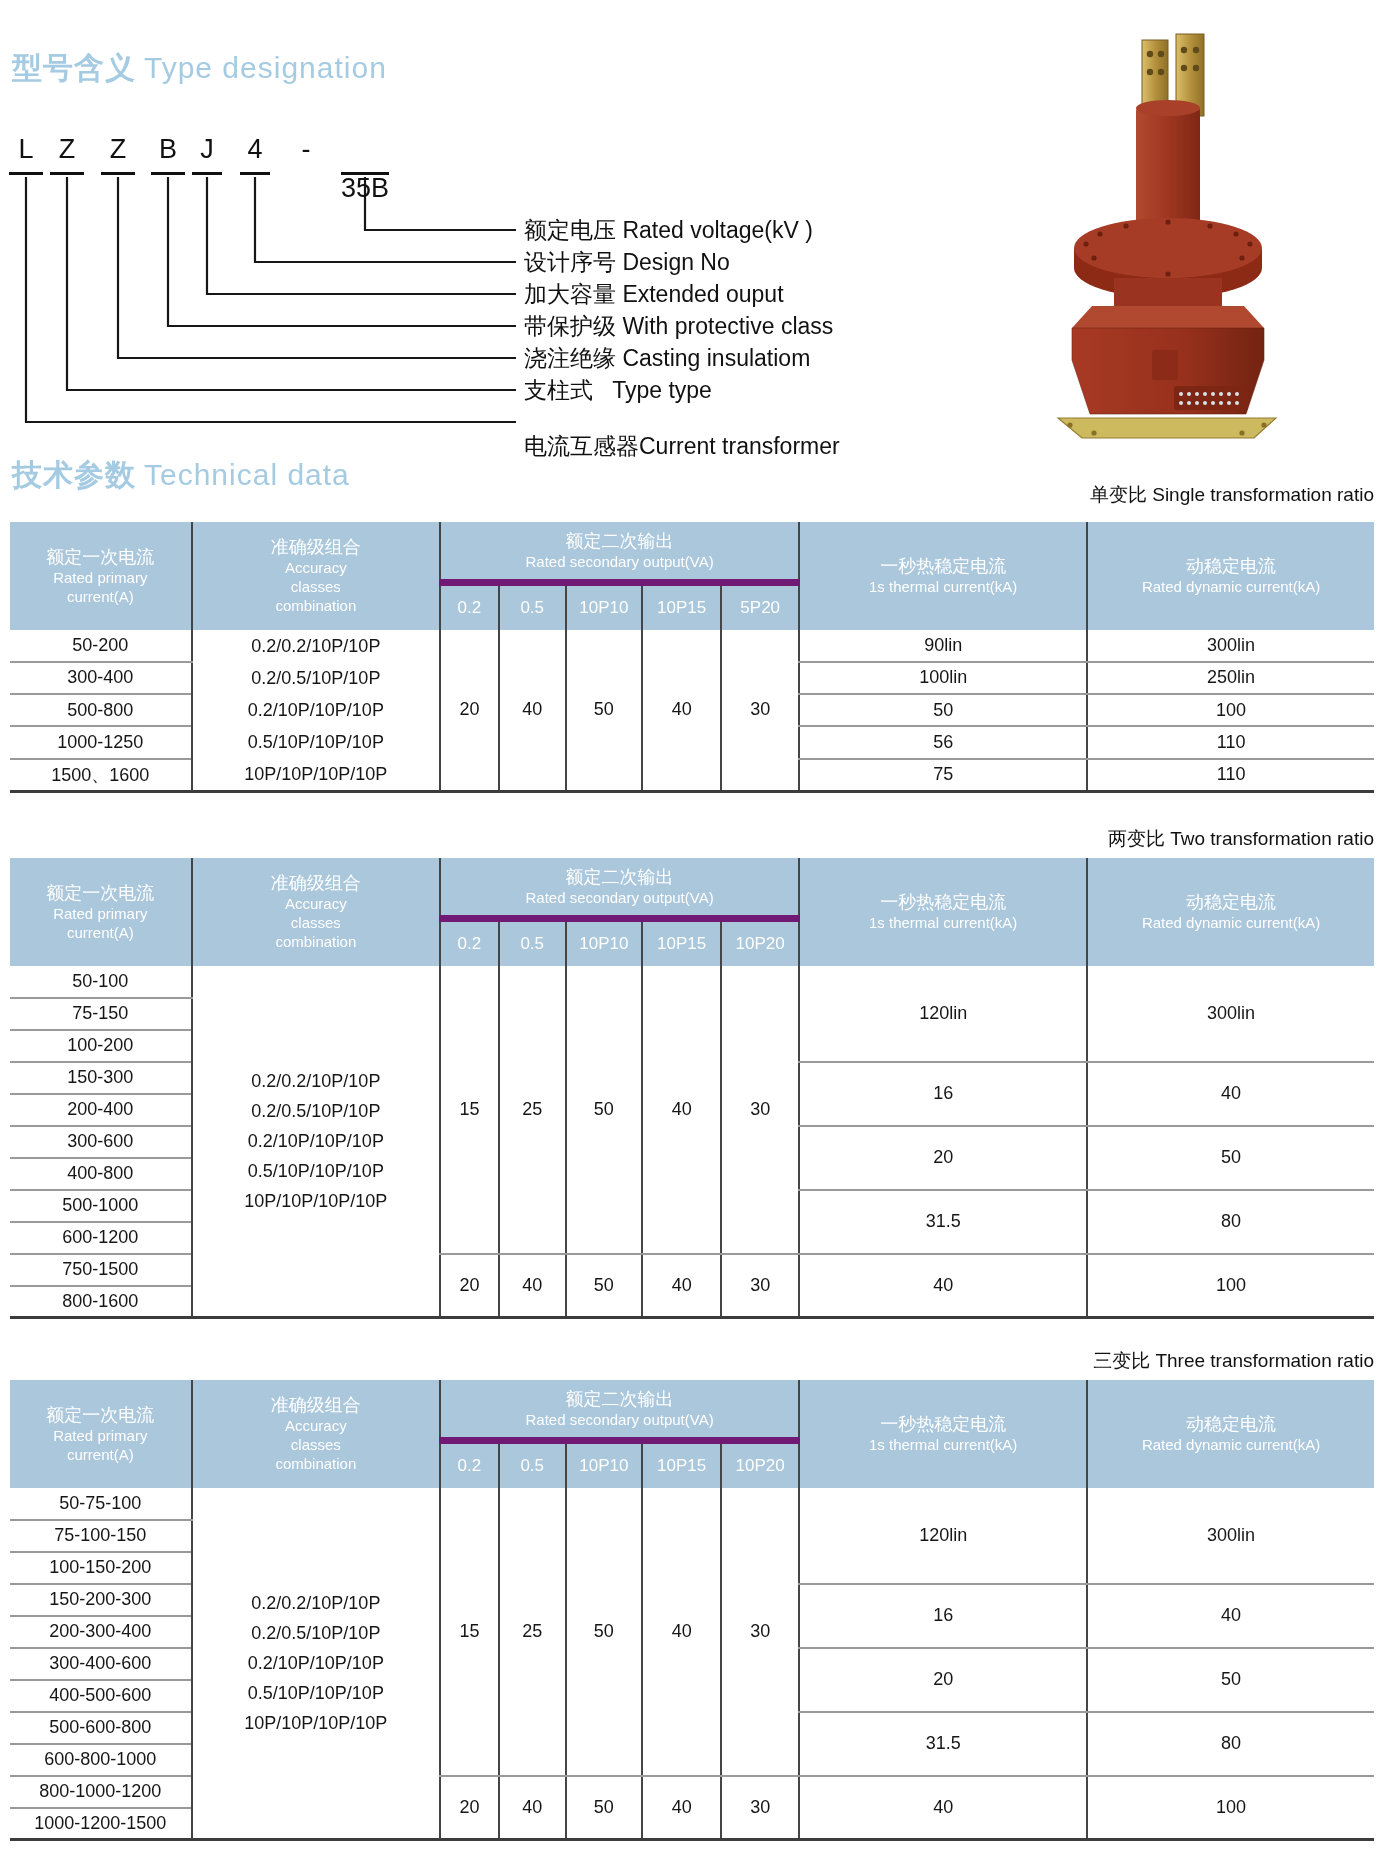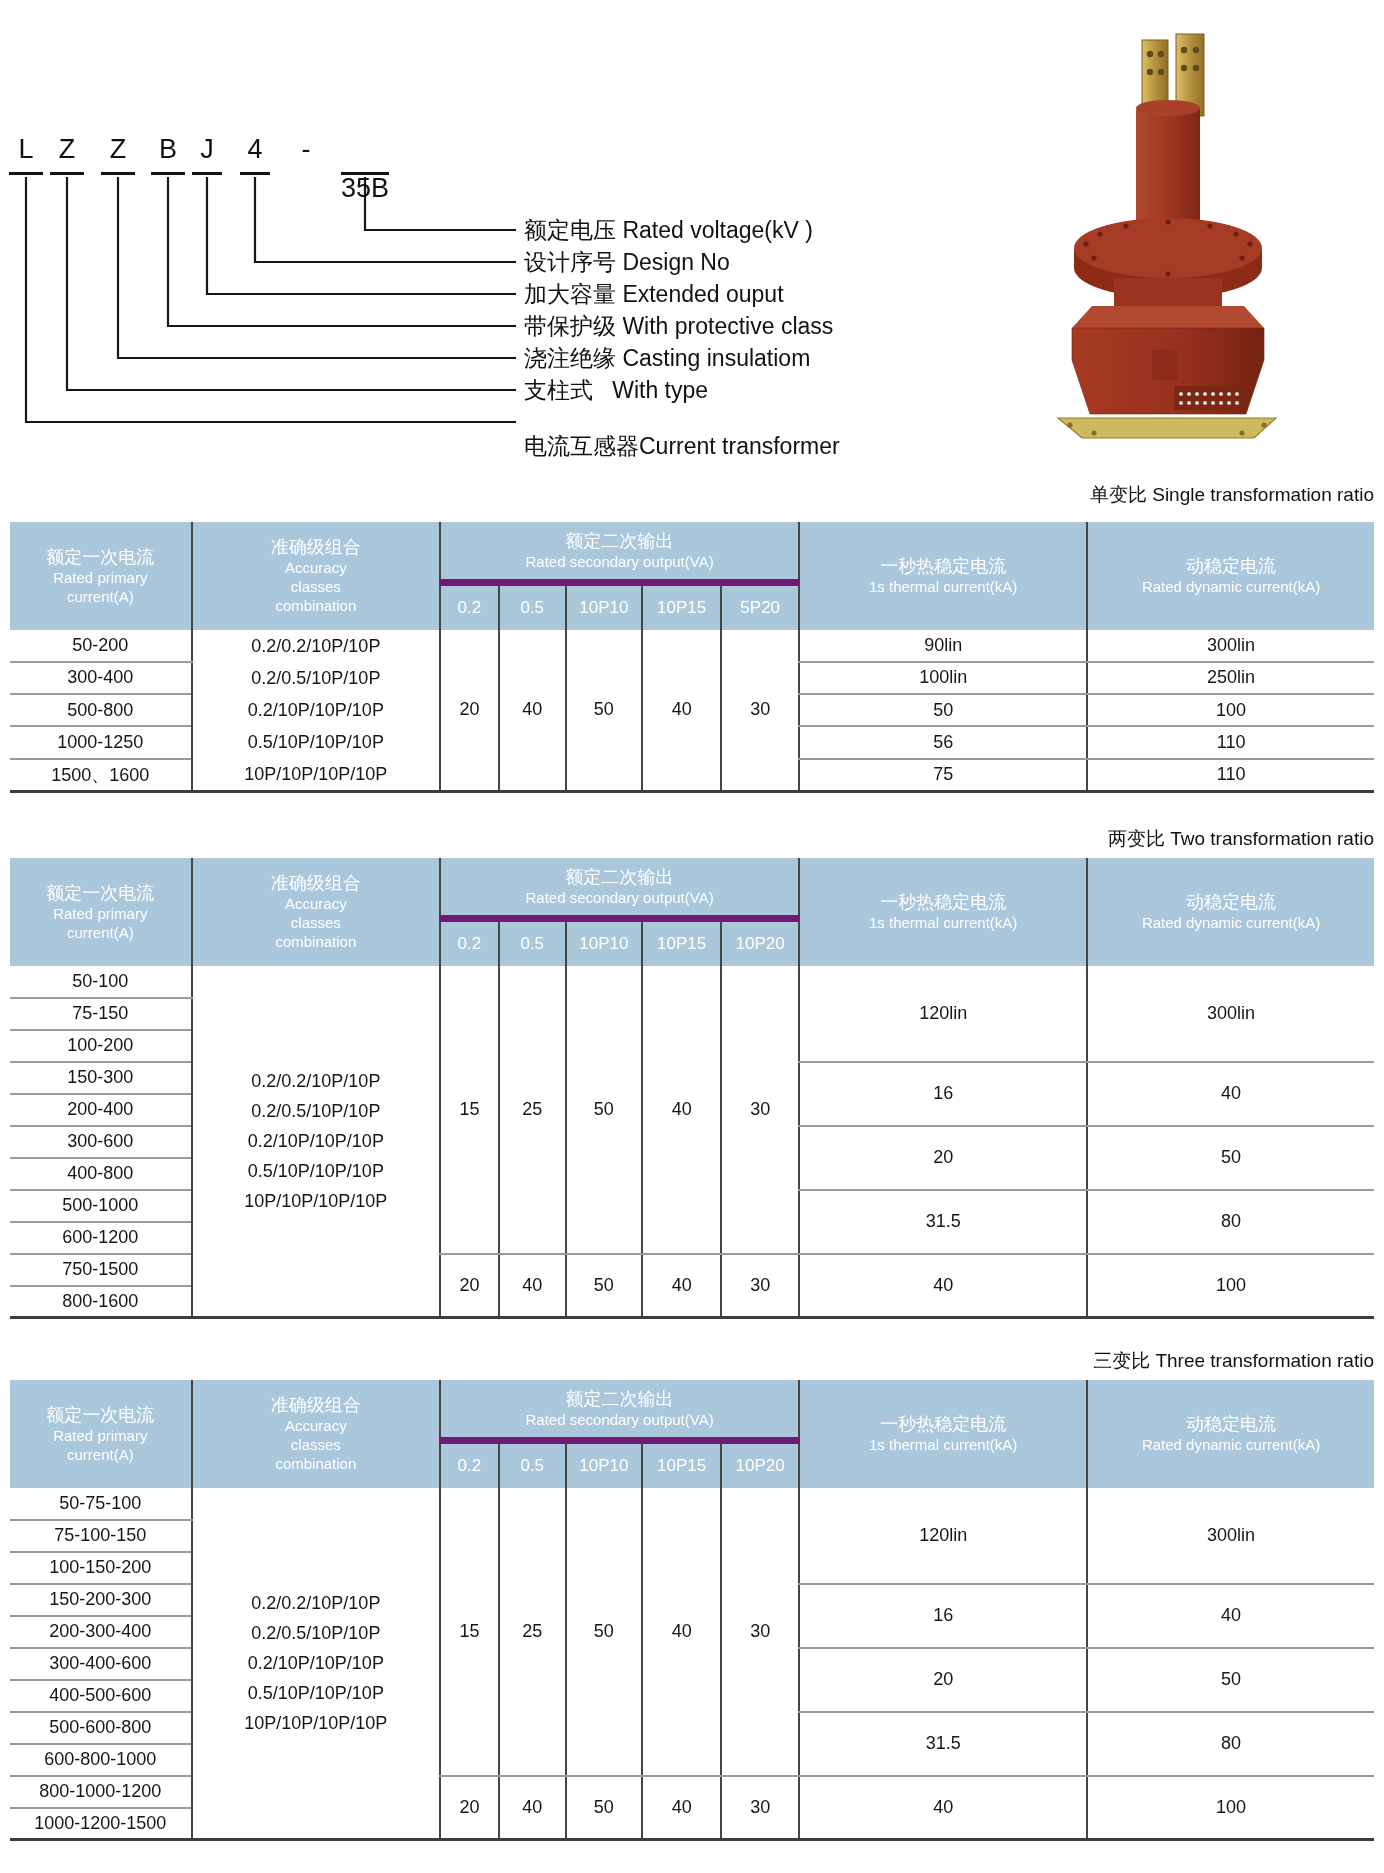--- a/index.html
+++ b/index.html
@@ -26,20 +26,21 @@
   .hz{font-size:18px;line-height:22px;}
   .he{font-size:15px;line-height:19px;}
   .c-acc div{line-height:30px;font-size:18px;}
   table.t1 .c-acc div{line-height:32px;}
 </style>
 </head>
 <body>
 
 <div class="page">
 
+  <div class="sec-title" style="top:48px;"><span class="zh">型号含义</span><span class="en">Type designation</span></div>
 
   <svg id="connector-svg" width="560" height="445">
       <path d="M365,177 L365,230 L516,230" fill="none" stroke="#161616" stroke-width="2.2"></path>
       <path d="M255,177 L255,262 L516,262" fill="none" stroke="#161616" stroke-width="2.2"></path>
       <path d="M207,177 L207,294 L516,294" fill="none" stroke="#161616" stroke-width="2.2"></path>
       <path d="M168,177 L168,326 L516,326" fill="none" stroke="#161616" stroke-width="2.2"></path>
       <path d="M118,177 L118,358 L516,358" fill="none" stroke="#161616" stroke-width="2.2"></path>
       <path d="M67,177 L67,390 L516,390" fill="none" stroke="#161616" stroke-width="2.2"></path>
       <path d="M26,177 L26,422 L516,422" fill="none" stroke="#161616" stroke-width="2.2"></path>
     </svg>
@@ -59,21 +60,21 @@
       <span class="code-letter" style="left: 306px; top: 134px;">-</span>
       <span class="code-letter" style="left: 365px; top: 134px; margin-top: 39px;">35B</span>
       <div class="code-underline" style="left: 341px; top: 172px; width: 48px;"></div>
     </div>
   <div id="label-col">
       <div class="designation-label" style="left: 524px; top: 216px;">额定电压 Rated voltage(kV )</div>
       <div class="designation-label" style="left: 524px; top: 248px;">设计序号 Design No</div>
       <div class="designation-label" style="left: 524px; top: 280px;">加大容量 Extended ouput</div>
       <div class="designation-label" style="left: 524px; top: 312px;">带保护级 With protective class</div>
       <div class="designation-label" style="left: 524px; top: 344px;">浇注绝缘 Casting insulatiom</div>
-      <div class="designation-label" style="left: 524px; top: 376px;">支柱式   With type</div>
+      <div class="designation-label" style="left: 524px; top: 376px;">支柱式   Type type</div>
       <div class="designation-label" style="left: 524px; top: 432px;">电流互感器Current transformer</div>
     </div>
 
   <svg viewBox="0 0 222 412" style="position:absolute;left:1056px;top:28px;width:222px;height:412px;">
     <defs>
       <linearGradient id="brass" x1="0" y1="0" x2="1" y2="0">
         <stop offset="0" stop-color="#dcbf6a"></stop>
           <stop offset="0.5" stop-color="#b5923e"></stop>
           <stop offset="1" stop-color="#8f7026"></stop>
       </linearGradient>
@@ -148,20 +149,21 @@
     </g>
     <g>
       <polygon points="2,390 220,390 198,410 26,410" fill="#cdb95e" stroke="#957d33" stroke-width="1.2"></polygon>
       <circle cx="14" cy="397" r="2.6" fill="#8a7026"></circle>
         <circle cx="208" cy="397" r="2.6" fill="#8a7026"></circle>
       <circle cx="38" cy="405" r="2.6" fill="#8a7026"></circle>
         <circle cx="186" cy="405" r="2.6" fill="#8a7026"></circle>
     </g>
   </svg>
 
+  <div class="sec-title" style="top:455px;"><span class="zh">技术参数</span><span class="en">Technical data</span></div>
 
   <div class="tbl-caption" style="top:482px;">单变比 Single transformation ratio</div>
   <div class="tbl" id="t0" style="top:522px;">
       <table class="dtable t1">
         <colgroup>
           <col style="width: 13.3%;">
           <col style="width: 18.2%;">
           <col style="width: 4.3%;">
           <col style="width: 4.9%;">
           <col style="width: 5.6%;">

